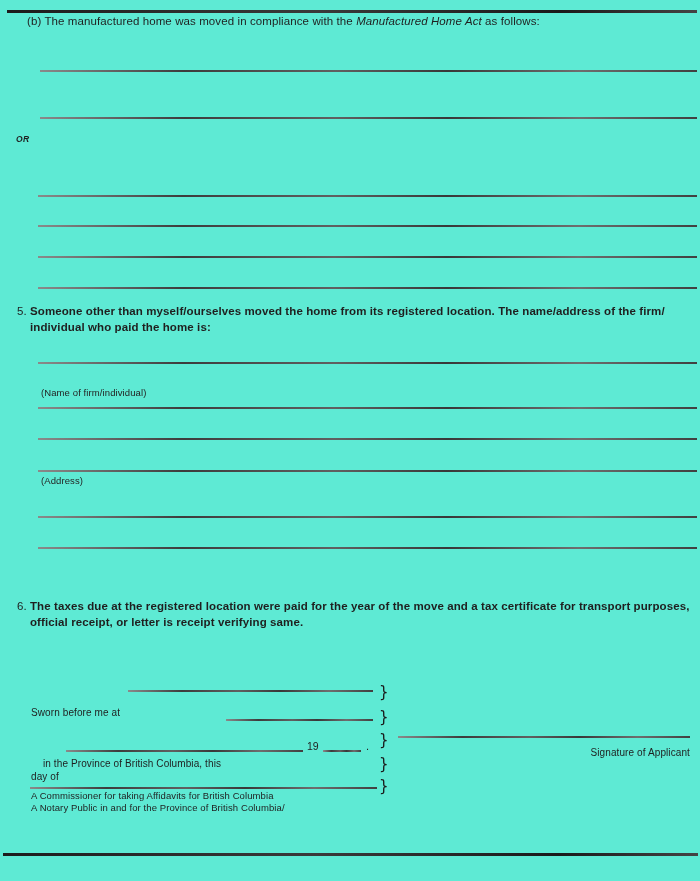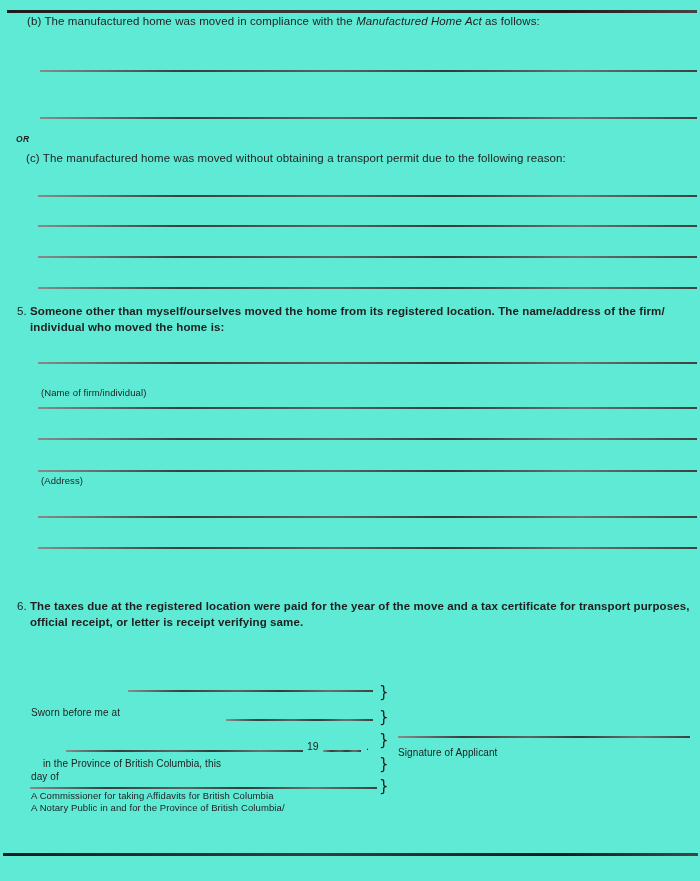--- a/index.html
+++ b/index.html
@@ -28,21 +28,21 @@
   }
   .stmt { position:absolute; font-size:11.5px; line-height:16px; letter-spacing:0.1px; white-space:nowrap; }
   .stmt i { font-style:italic; }
   .numbered { position:absolute; font-size:11.5px; line-height:16px; letter-spacing:0.1px; }
   .numbered .num { position:absolute; left:0; top:0; }
   .numbered .body { margin-left:13px; white-space:nowrap;font-weight:bold; }
   .or { position:absolute; font-size:8.5px; font-weight:bold; font-style:italic; letter-spacing:0.3px; }
   .fieldlabel { position:absolute; font-size:9.5px; letter-spacing:0.1px; color:#242424; }
   .jurat-label { position:absolute; font-size:10px; letter-spacing:0.1px; white-space:nowrap;margin-top:30px; }
   .brace { position:absolute; font-size:15px; line-height:15px; color:#1a1a1a; font-family:"DejaVu Sans", sans-serif; }
-  .sig-label-wrap { position:absolute; left:398px; width:292px; text-align:left; }
+  .sig-label-wrap { position:absolute; left:398px; width:292px; text-align:right; }
   .sig-label { font-size:10px; letter-spacing:0.1px; }
   .notary { position:absolute; font-size:9.5px; line-height:11.5px; letter-spacing:0.1px; }
   .footer-text { position:absolute; font-size:8.5px; letter-spacing:0.2px; white-space:nowrap; color:#222; }
   .footer-text .rev { margin-left:16px; }
   .period { position:absolute; font-size:11px; }
   .yr { position:absolute; font-size:10.5px; }
 </style>
 </head>
 <body>
 
@@ -50,32 +50,31 @@
 
   <div class="rule heavy" style="left:7px; top:10px; width:690px;"></div>
 
   <div class="stmt" style="left:27px; top:13px;"><span>(b) </span><span>The manufactured home was moved in compliance with the </span><i>Manufactured Home Act</i><span> as follows:</span></div>
 
   <div class="writeline" style="left:40px; top:70px; width:657px;"></div>
   <div class="writeline" style="left:40px; top:117px; width:657px;"></div>
 
   <div class="or" style="left:16px; top:134px;">OR</div>
 
-  <div class="stmt" style="left:26px; top:150px;"><span>(c) </span><span>The manufactured home was moved without obtaining a transport permit due to the following reason:</span></div>
 
   <div class="writeline" style="left:38px; top:195px; width:659px;"></div>
   <div class="writeline" style="left:38px; top:225px; width:659px;"></div>
   <div class="writeline" style="left:38px; top:256px; width:659px;"></div>
   <div class="writeline" style="left:38px; top:287px; width:659px;"></div>
 
   <div class="numbered" style="left:17px; top:303px;">
     <span class="num">5.</span>
     <div class="body">
       <div>Someone other than myself/ourselves moved the home from its registered location.  The name/address of the firm/</div>
-      <div>individual who moved the home is:</div>
+      <div>individual who paid the home is:</div>
     </div>
   </div>
 
   <div class="writeline" style="left:38px; top:362px; width:659px;"></div>
   <div class="fieldlabel" style="left:41px; top:387px;">(Name of firm/individual)</div>
   <div class="writeline" style="left:38px; top:407px; width:659px;"></div>
   <div class="writeline" style="left:38px; top:438px; width:659px;"></div>
 
   <div class="writeline" style="left:38px; top:470px; width:659px;"></div>
   <div class="fieldlabel" style="left:41px; top:475px;">(Address)</div>

